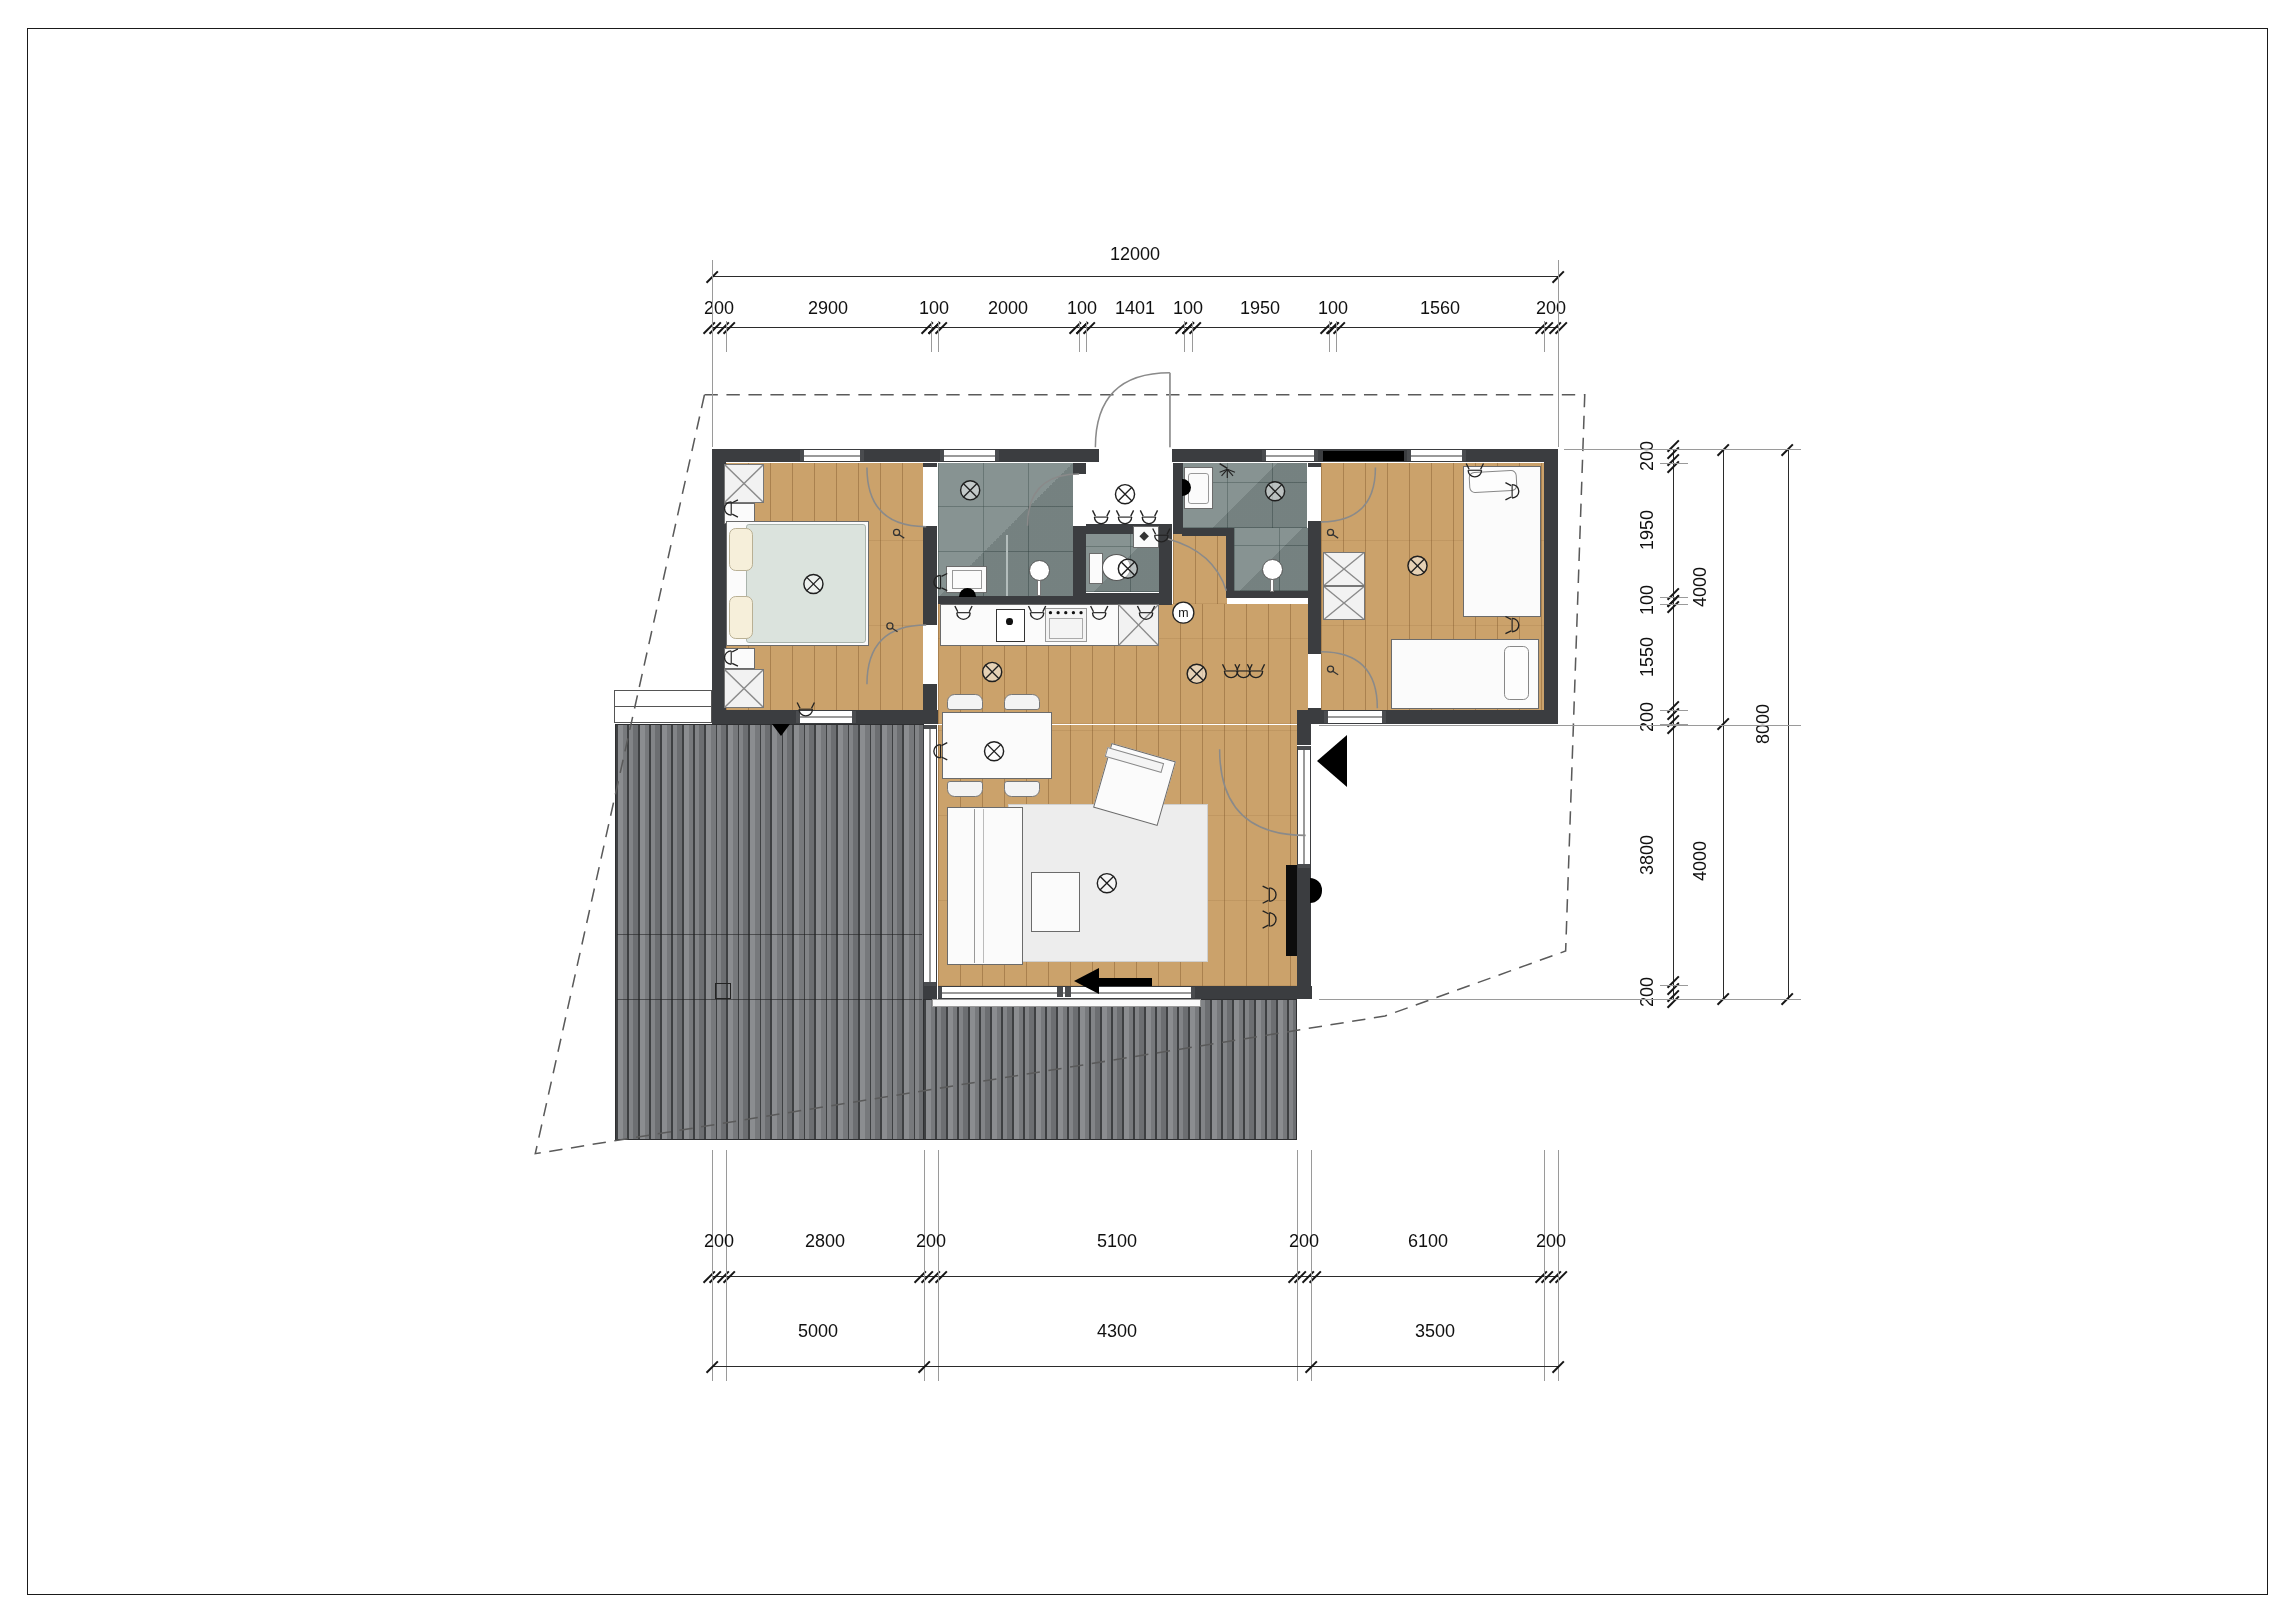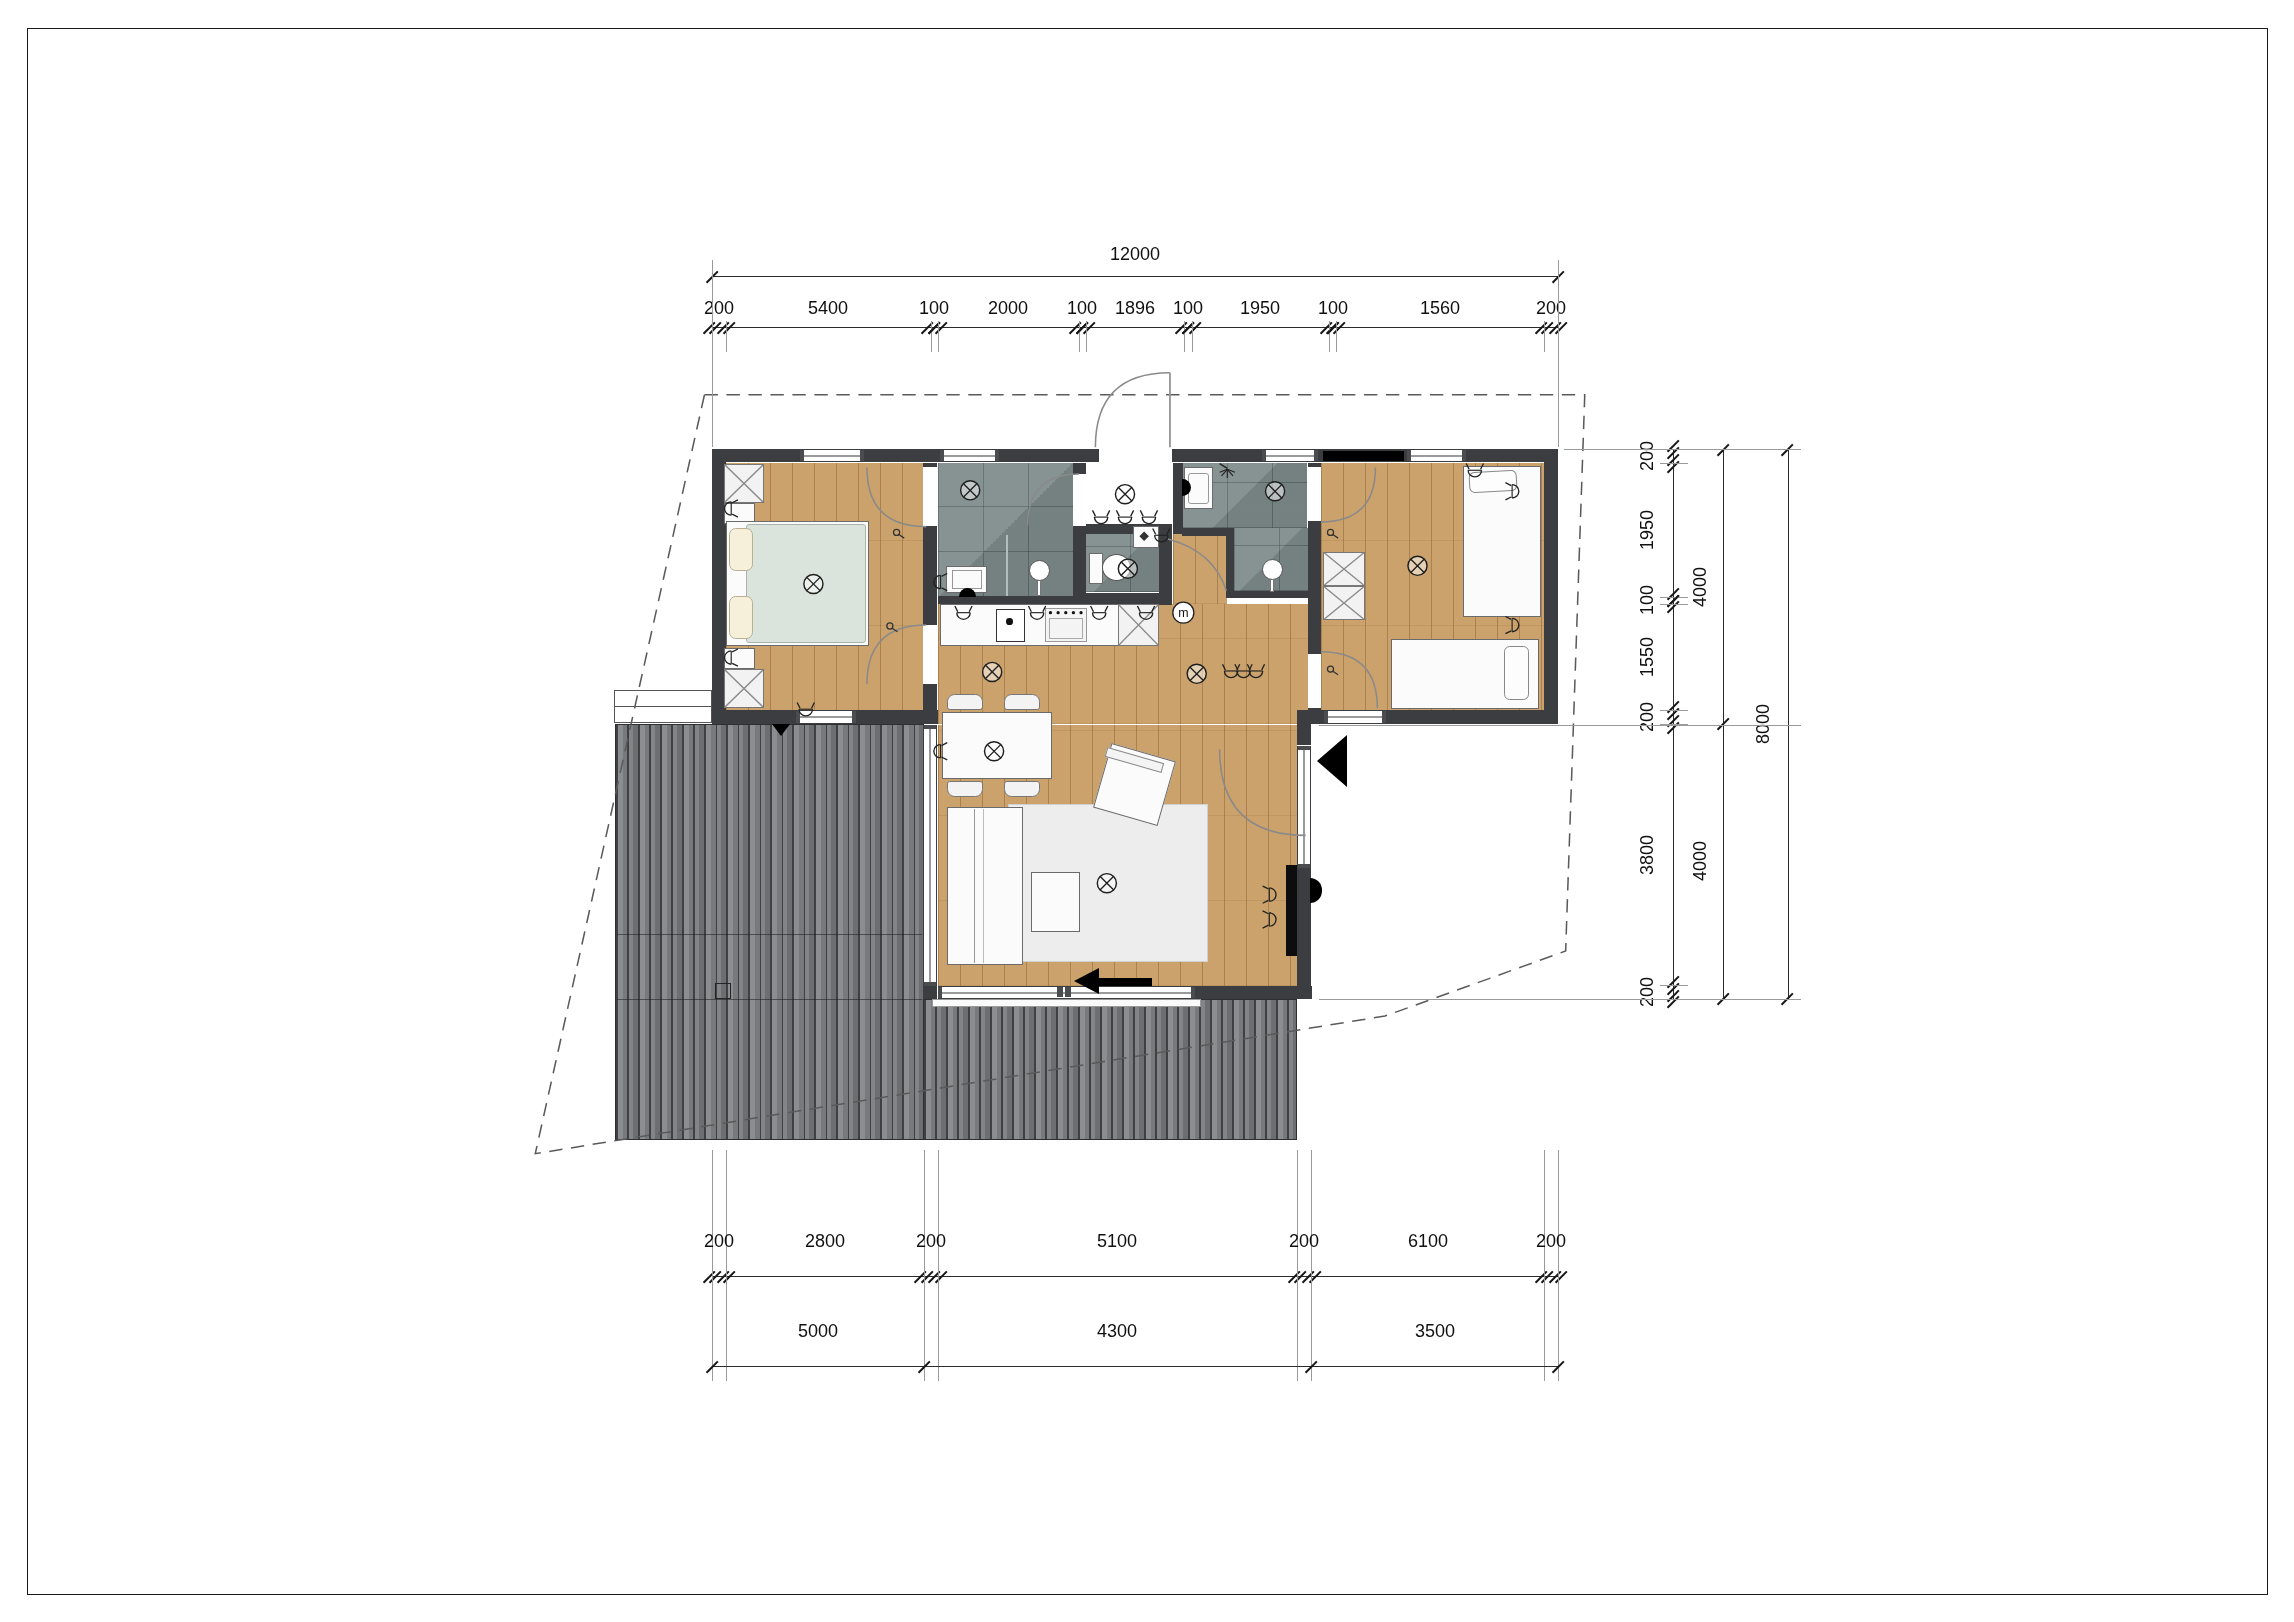--- a/index.html
+++ b/index.html
@@ -438,25 +438,25 @@
       <div class="slash" style="left:1325px;top:327px"></div>
       <div class="slash" style="left:1331px;top:327px"></div>
       <div class="eline" style="left:1336px;top:321px;width:1px;height:31px"></div>
       <div class="slash" style="left:1533px;top:327px"></div>
       <div class="slash" style="left:1539px;top:327px"></div>
       <div class="eline" style="left:1544px;top:321px;width:1px;height:31px"></div>
       <div class="slash" style="left:1547px;top:327px"></div>
       <div class="slash" style="left:1553px;top:327px"></div>
       <div class="eline" style="left:1558px;top:321px;width:1px;height:31px"></div>
       <div class="dimlabel" style="left:719px;top:308px">200</div>
-      <div class="dimlabel" style="left:828px;top:308px">5400</div>
+      <div class="dimlabel" style="left:828px;top:308px">2900</div>
       <div class="dimlabel" style="left:934px;top:308px">100</div>
       <div class="dimlabel" style="left:1008px;top:308px">2000</div>
       <div class="dimlabel" style="left:1082px;top:308px">100</div>
-      <div class="dimlabel" style="left:1135px;top:308px">1896</div>
+      <div class="dimlabel" style="left:1135px;top:308px">1401</div>
       <div class="dimlabel" style="left:1188px;top:308px">100</div>
       <div class="dimlabel" style="left:1260px;top:308px">1950</div>
       <div class="dimlabel" style="left:1333px;top:308px">100</div>
       <div class="dimlabel" style="left:1440px;top:308px">1560</div>
       <div class="dimlabel" style="left:1551px;top:308px">200</div>
       <div class="eline" style="left:712px;top:260px;width:1px;height:187px"></div>
       <div class="eline" style="left:1558px;top:260px;width:1px;height:187px"></div>
       <div class="dline" style="left:712px;top:1276px;width:846px;height:1.2px"></div>
       <div class="slash" style="left:701px;top:1276px"></div>
       <div class="slash" style="left:707px;top:1276px"></div>

